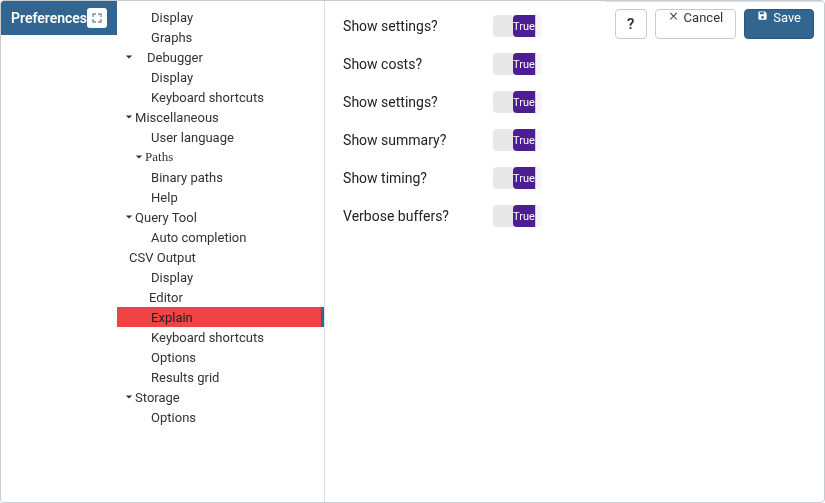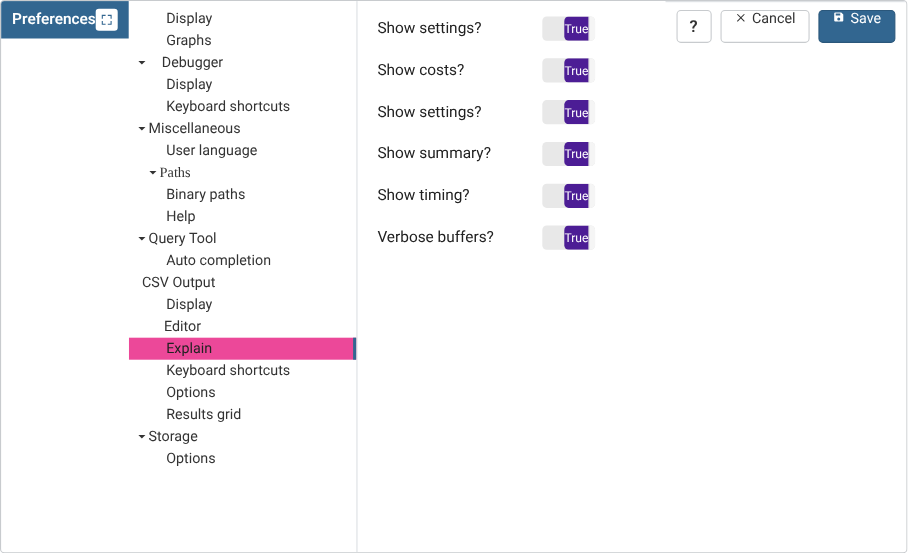--- a/index.html
+++ b/index.html
@@ -66,21 +66,21 @@
   }
   .tree-item .chev {
     width: 12px;
     display: inline-flex;
     align-items: center;
     justify-content: center;
     flex-shrink: 0;
   }
   .tree-item .chev svg { width: 8px; height: 8px; fill: #333; }
   .tree-item.selected {
-    background: #ec4899;
+    background: #ef4444;
     border-right: 3px solid #326690;
     color: #222;
   }
   .tree-label { overflow: hidden; text-overflow: ellipsis; }
 
   
   .content {
     flex: 1;
     padding: 14px 18px;
     overflow: auto;

